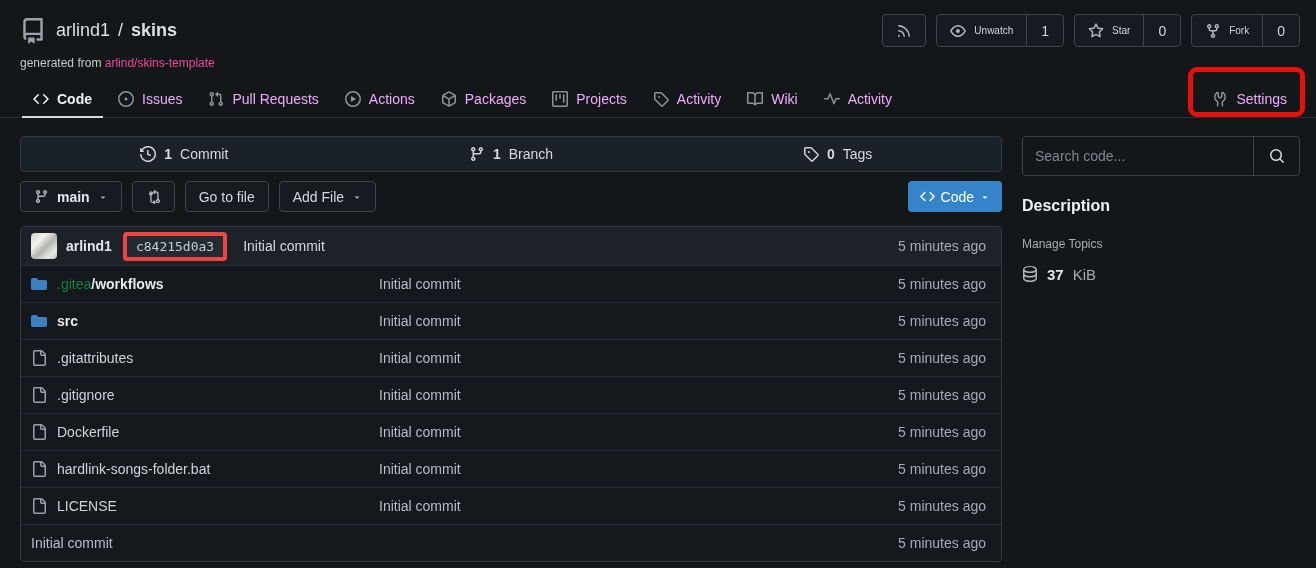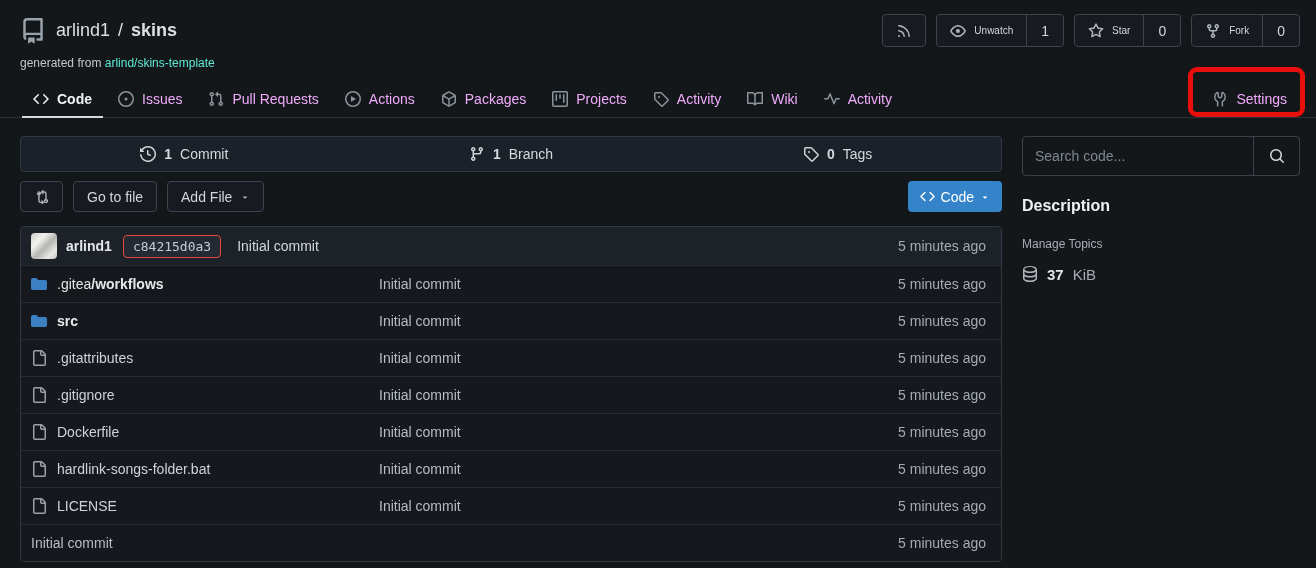--- a/index.html
+++ b/index.html
@@ -19,21 +19,21 @@
   .title { font-size:18px; display:flex; align-items:center; gap:8px; color:#dcdfe3; }
   .rname { font-weight:700; }
   .actions { margin-left:auto; display:flex; gap:10px; }
   .btn-group { display:flex; align-items:stretch; height:33px; border:1px solid #3c444e;
                border-radius:4px; background:#171a20; overflow:hidden; }
   .gbtn { display:flex; align-items:center; gap:8px; padding:0 13px; color:#d3d7db;
           font-size:10px; background:transparent; border:none; cursor:pointer; font-family:inherit; }
   .gbtn svg { color:#aeb4bb; }
   .gcount { display:flex; align-items:center; padding:0 14px; border-left:1px solid #3c444e; color:#d3d7db; }
   .generated { margin-top:9px; font-size:12px; color:#c4c8cc; }
-  .generated a { color:#5eead4; }
+  .generated a { color:#ec4899; }
 
   
   .tabbar { display:flex; align-items:stretch; height:37px; margin-top:11px;
             border-bottom:1px solid #2b3138; padding:0 16px 0 20px; }
   .tab { display:flex; align-items:center; gap:8px; padding:0 13px; color:#f0abfc;
          font-size:14px; cursor:pointer; position:relative; white-space:nowrap; }
   .tab svg { color:#8b939b; }
   .tab.active { color:#f0f2f4; font-weight:700; }
   .tab.active svg { color:#f0f2f4; }
   .tab.active::after { content:""; position:absolute; left:2px; right:2px; bottom:-1px;
@@ -70,30 +70,30 @@
   .code-btn .caret { color:#1b5d9c; }
 
   
   .file-table { margin-top:14px; border:1px solid #313944; border-radius:4px; overflow:hidden; }
   .commit-header { display:flex; align-items:center; height:38px; padding:0 10px;
                    background:#1c2228; gap:9px; }
   .avatar { width:26px; height:26px; border-radius:4px; flex:none;
             background:linear-gradient(135deg,#cfcfca 0%,#f2f2ee 30%,#b5b5b0 55%,#e8e8e4 80%,#c6c6c1 100%); }
   .author { font-weight:700; color:#e4e7ea; }
   .hash { font-family:"DejaVu Sans Mono", monospace; font-size:13px; color:#c3cdd6;
-          background:#232a31; border:1px solid #ef4444; border-radius:4px; padding:3px 9px; margin-left:2px; }
+          background:#232a31; border:4px solid #ef4444; border-radius:4px; padding:3px 9px; margin-left:2px; }
   .cmsg { margin-left:7px; color:#d3d7db; }
   .ctime { margin-left:auto; color:#a4abb2; padding-right:5px; }
 
   .file-row { display:flex; align-items:center; height:37px; padding:0 10px;
               border-top:1px solid #242a31; background:#15181d; }
   .fname { width:348px; display:flex; align-items:center; gap:10px; }
   .folder-glyph { color:#3c80c4; }
   .file-glyph { color:#9aa1a8; }
-  .fprefix { color:#e5e5e5; }
+  .fprefix { color:#15803d; }
   .file-row.folder .fmain { font-weight:700; color:#e6e9eb; }
   .file-row.file .fmain { color:#ced3d8; }
   .fmsg { color:#b7bdc3; cursor:pointer; }
   .ftime { margin-left:auto; color:#a4abb2; padding-right:5px; }
 
   
   .search-box { display:flex; height:40px; border:1px solid #3a424c; border-radius:4px; overflow:hidden; }
   .search-input { flex:1; background:transparent; border:none; outline:none; color:#d5d9dd;
                   padding:0 12px; font-size:14px; font-family:inherit; min-width:0; }
   .search-input::placeholder { color:#7f878f; }
@@ -289,20 +289,33 @@
           </span>
         <b>0</b>
         <span>Tags</span>
       </a>
     </div>
 
     <div class="controls">
       <button class="ctl">
         <span>
             <svg width="15" height="15" viewBox="0 0 16 16" fill="currentColor">
+              <path d="M9.5 3.25a2.25 2.25 0 1 1 3 2.122V6A2.5 2.5 0 0 1 10 8.5H6a1 1 0 0 0-1 1v1.128a2.251 2.251 0 1 1-1.5 0V5.372a2.25 2.25 0 1 1 1.5 0v1.836A2.493 2.493 0 0 1 6 7h4a1 1 0 0 0 1-1v-.628a2.25 2.25 0 0 1-1.5-2.122Zm-6 0a.75.75 0 1 0 1.5 0 .75.75 0 0 0-1.5 0Zm8.25-.75a.75.75 0 1 0 0 1.5.75.75 0 0 0 0-1.5ZM4.25 12a.75.75 0 1 0 0 1.5.75.75 0 0 0 0-1.5Z"></path>
+            </svg>
+          </span>
+        <span class="branch-name">main</span>
+        <span class="caret">
+            <svg width="10" height="10" viewBox="0 0 16 16" fill="currentColor">
+              <path d="M4.427 7.427l3.396 3.396a.25.25 0 0 0 .354 0l3.396-3.396A.25.25 0 0 0 11.396 7H4.604a.25.25 0 0 0-.177.427Z"></path>
+            </svg>
+          </span>
+      </button>
+      <button class="ctl">
+        <span>
+            <svg width="15" height="15" viewBox="0 0 16 16" fill="currentColor">
               <path d="M9.573.677A.25.25 0 0 1 10 .854V2.5h1A2.5 2.5 0 0 1 13.5 5v5.628a2.251 2.251 0 1 1-1.5 0V5a1 1 0 0 0-1-1h-1v1.646a.25.25 0 0 1-.427.177L7.177 3.427a.25.25 0 0 1 0-.354ZM6 12.5a1 1 0 0 0 1 1h1v-1.646a.25.25 0 0 1 .427-.177l2.396 2.396a.25.25 0 0 1 0 .354l-2.396 2.396A.25.25 0 0 1 8 16.646V15H7a2.5 2.5 0 0 1-2.5-2.5V6.872a2.25 2.25 0 1 1 1.5 0ZM5 3.25a.75.75 0 1 0-1.5 0 .75.75 0 0 0 1.5 0Zm7.75 10.5a.75.75 0 1 0 0-1.5.75.75 0 0 0 0 1.5Z"></path>
             </svg>
           </span>
       </button>
       <button class="ctl">
         <span>Go to file</span>
       </button>
       <button class="ctl">
         <span>Add File</span>
         <span class="caret">

